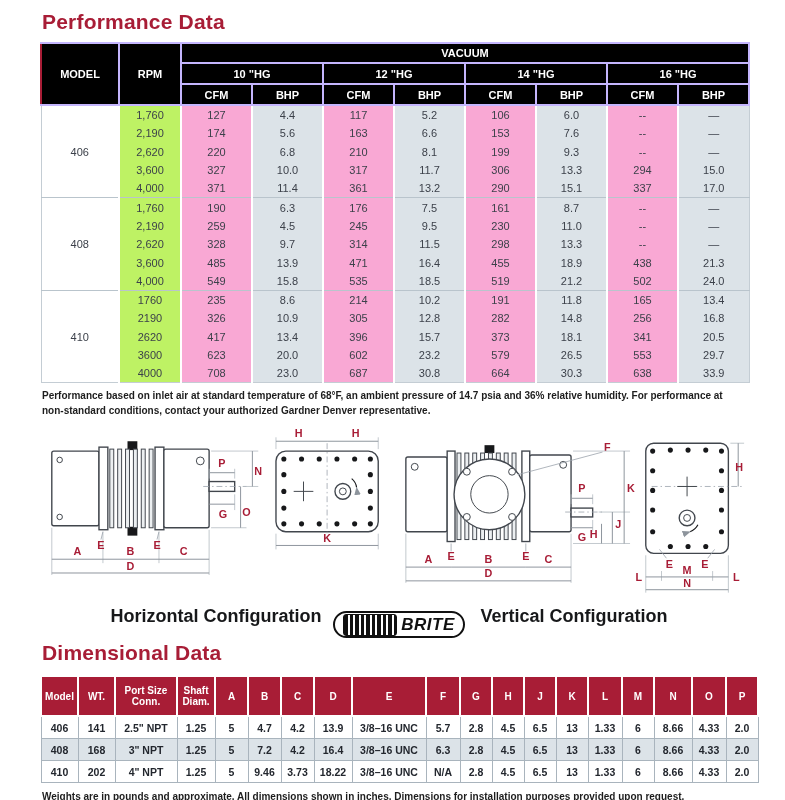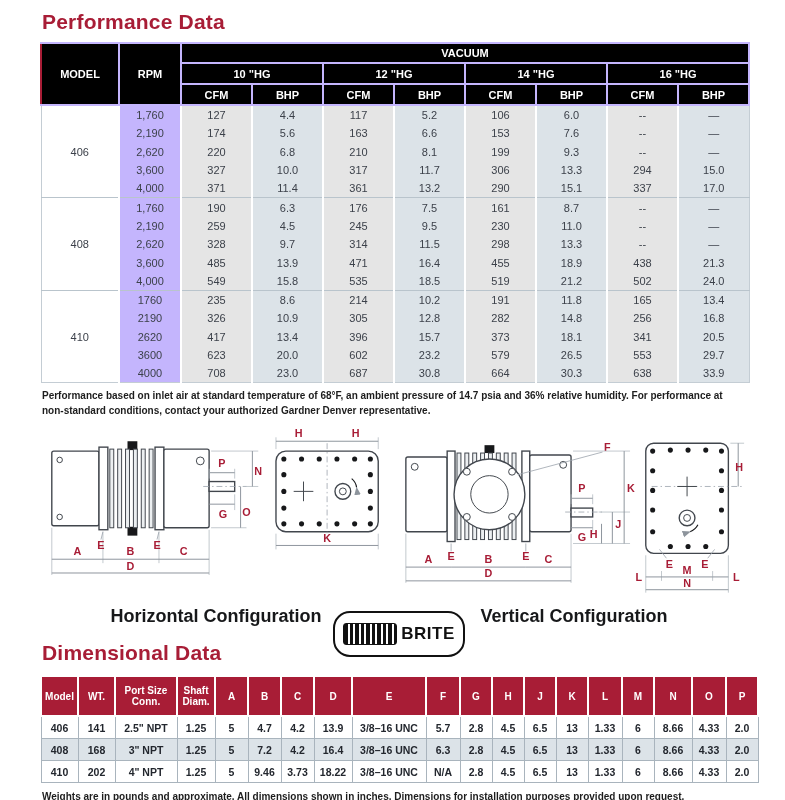--- a/index.html
+++ b/index.html
@@ -15,22 +15,22 @@
              border:1px solid #c4cdd4;border-top:none;}
   table.perf th{background:#000000;color:#fff;font-size:11px;font-weight:700;
                 border:2px solid #c4b5fd;padding:0;text-align:center;}
   table.perf thead tr.r1 th{height:18px;}
   table.perf thead tr.r2 th{height:19px;}
   table.perf thead tr.r3 th{height:19px;}
   table.perf th.corner{border-left:2px solid #a81d36;}
   table.perf td{font-size:11px;text-align:center;height:18.3px;padding:0;
                 border-left:2px solid #fff;color:#3c414a;}
   td.model-cell{background:#fff;border-left:none !important;}
-  td.c-rpm{background:#c4b5fd;}
-  td.c-cfm{background:#e5e5e5;}
+  td.c-rpm{background:#bef264;}
+  td.c-cfm{background:#f9a8d4;}
   td.c-bhp{background:#dce3e8;}
   tr.group-start td{border-top:1px solid #b9c4cc;}
   tbody tr.group-start:first-child td{border-top:none;}
 
   .footnote{margin:6px 0 0 2px;font-size:10px;font-weight:600;color:#1d1d1d;
             line-height:1.45;width:705px;}
 
   
   .drawings{display:flex;gap:6px;margin-top:10px;}
   .drawing{width:352px;text-align:center;}
@@ -41,23 +41,23 @@
   svg .knob{fill:#17181a;}
   svg .bolt{fill:#17181a;}
   svg .dim{stroke:#8d949c;stroke-width:1;fill:none;}
   svg .ext{stroke:#b3bac1;stroke-width:.8;}
   svg .cl{stroke:#9aa2ab;stroke-width:.8;stroke-dasharray:6 3 1.5 3;fill:none;}
   svg .lead{stroke:#9aa2ab;stroke-width:.8;}
   svg text.lbl{fill:#a81d36;font:bold 11px "Liberation Sans",sans-serif;text-anchor:middle;}
   svg .rot{stroke:#17181a;stroke-width:1.2;fill:none;}
 
   
-  .logo{position:absolute;left:333px;top:611px;width:132px;height:46px;
+  .logo{position:absolute;left:333px;top:611px;width:132px;height:27px;
         border:2px solid #111;border-radius:17px;background:#fff;
-        display:flex;align-items:center;justify-content:center;gap:4px;box-sizing:border-box;}
+        display:flex;align-items:center;justify-content:center;gap:4px;box-sizing:border-box;font-style:italic;}
   .logo-glyphs{width:52px;height:20px;border-radius:3px;
         background:repeating-linear-gradient(90deg,#111 0 4px,#fff 4px 6px,#111 6px 9px,#fff 9px 11px);
         border:1px solid #111;}
   .logo-text{font-size:17px;font-weight:700;color:#111;letter-spacing:.5px;}
 
   
   table.dim{width:708px;border-collapse:collapse;table-layout:fixed;margin-top:10px;
             border:1px solid #9fb0ba;}
   table.dim th{background:#a81d36;color:#fff;font-size:10px;font-weight:700;
                border:2px solid #fff;height:38px;padding:0 1px;text-align:center;white-space:pre-line;}

